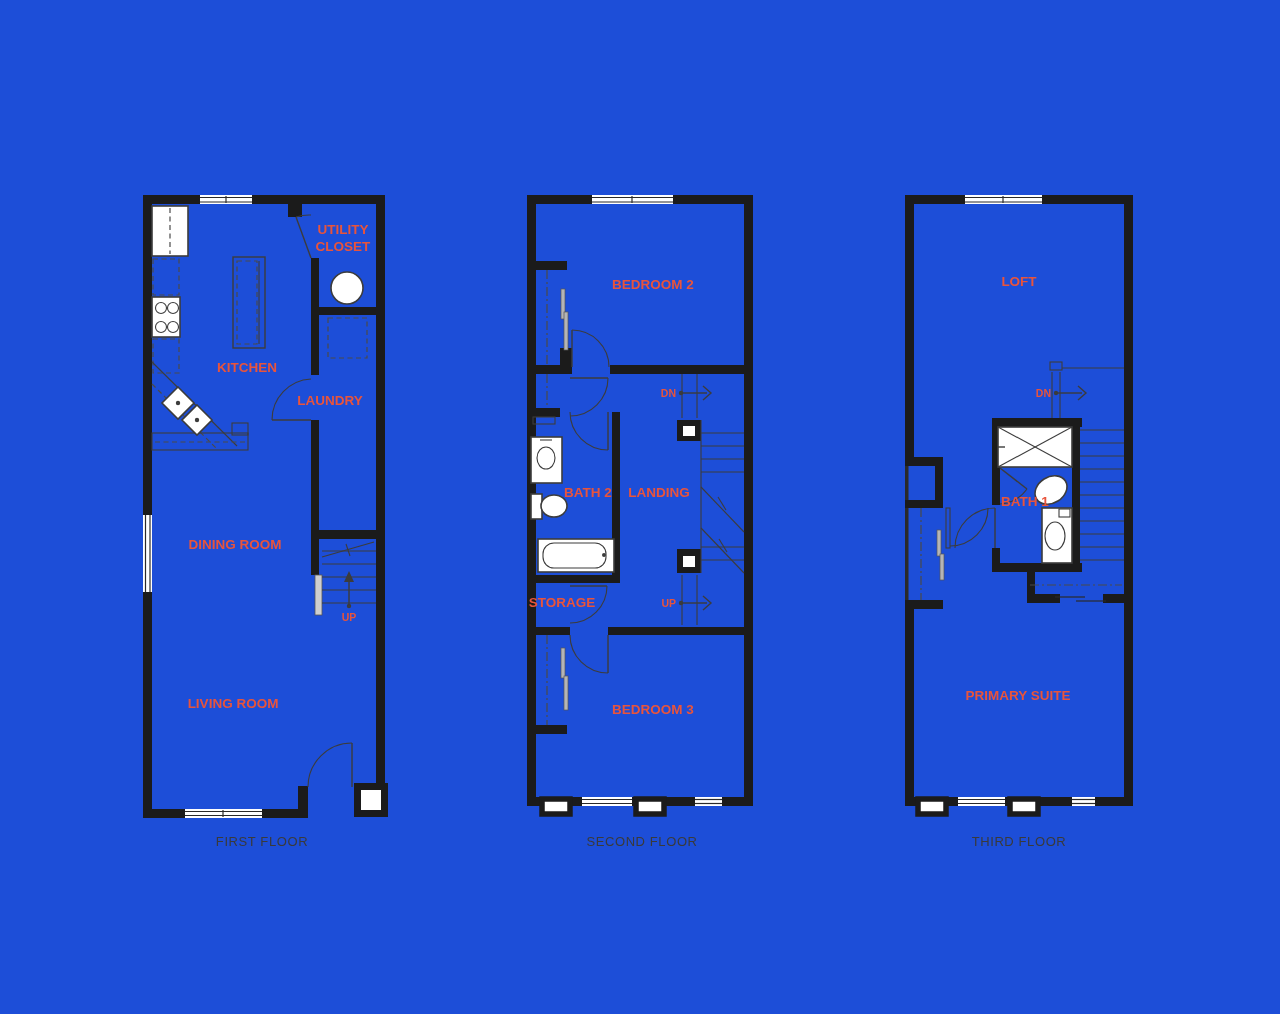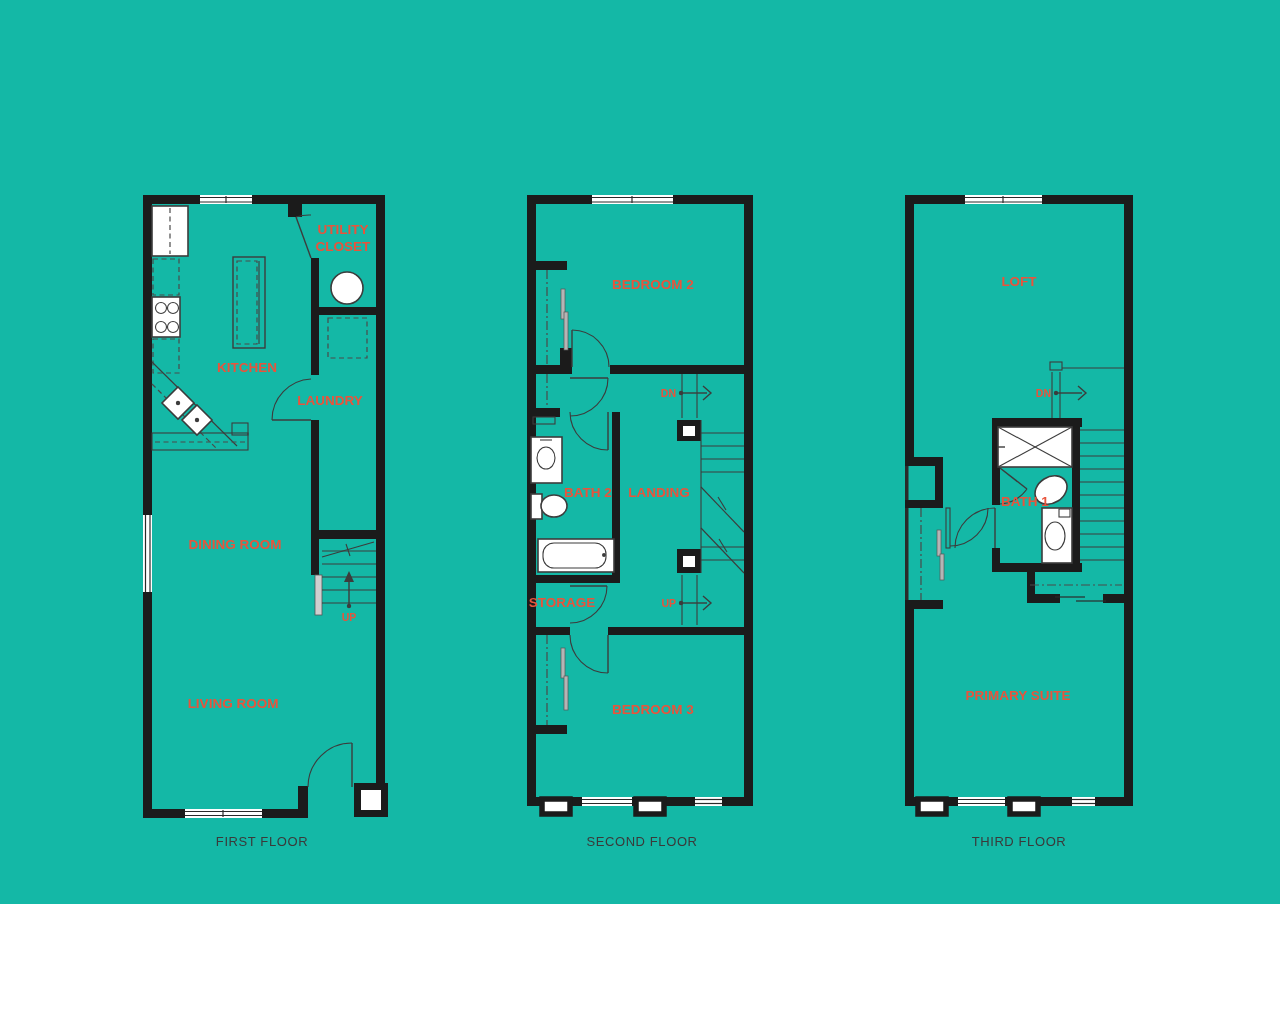--- a/index.html
+++ b/index.html
@@ -1,16 +1,16 @@
 <!DOCTYPE html>
 <html><head>
 <meta charset="utf-8">
 <style>
   html,body{margin:0;padding:0;background:#fff;}
-  .stage{position:relative;width:1280px;height:904px;background:#14b8a6;overflow:hidden;text-align:right;}
+  .stage{position:relative;width:1280px;height:1014px;background:#1d4ed8;overflow:hidden;text-align:right;}
   svg{display:block;}
   .w{fill:#1b1b1b;}
   .wthin{fill:#2a2a2a;}
   .ln{stroke:#3c3c3c;stroke-width:1.4;fill:none;}
   .ln2{stroke:#3c3c3c;stroke-width:1.1;fill:none;}
   .fix{fill:#fff;stroke:#3c3c3c;stroke-width:1.6;}
   .dsh{fill:none;stroke:#4a4a4a;stroke-width:1.2;stroke-dasharray:5 3.5;}
   .ddot{fill:none;stroke:#4a4a4a;stroke-width:1.2;stroke-dasharray:9 3 2 3;}
   .win{stroke:#2a2a2a;stroke-width:1.2;fill:none;}
   .wgap{fill:#fff;}

